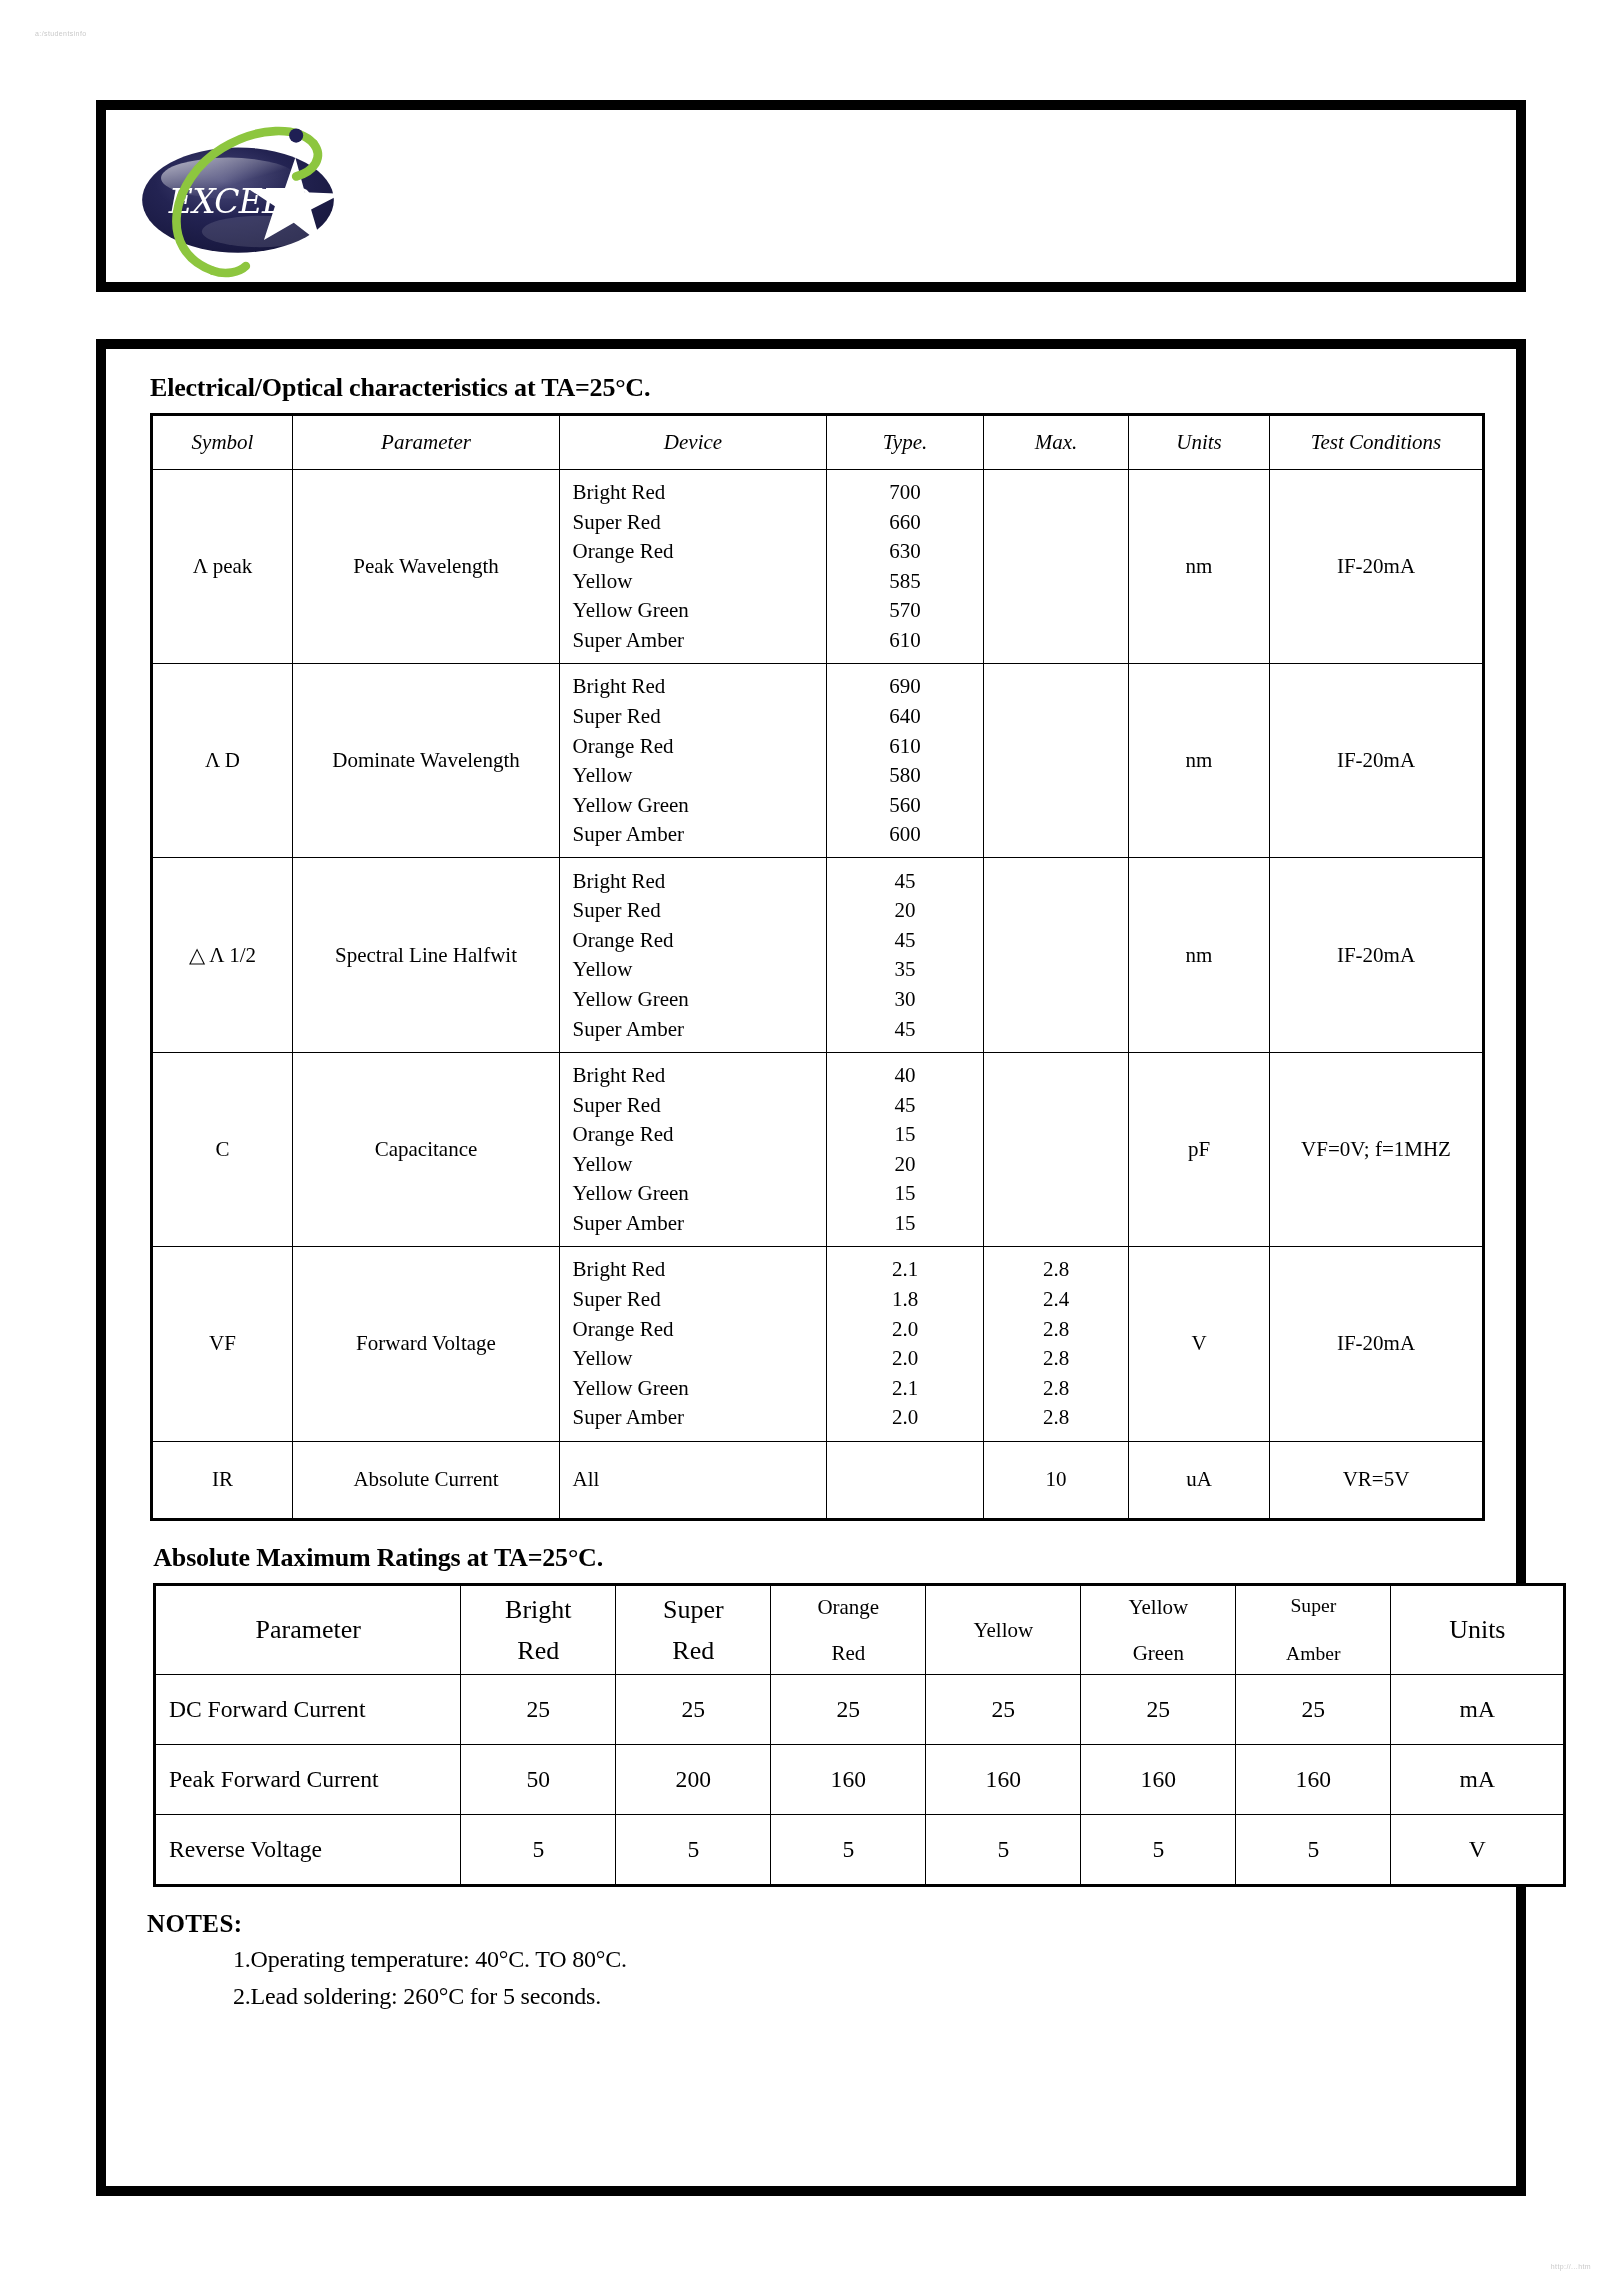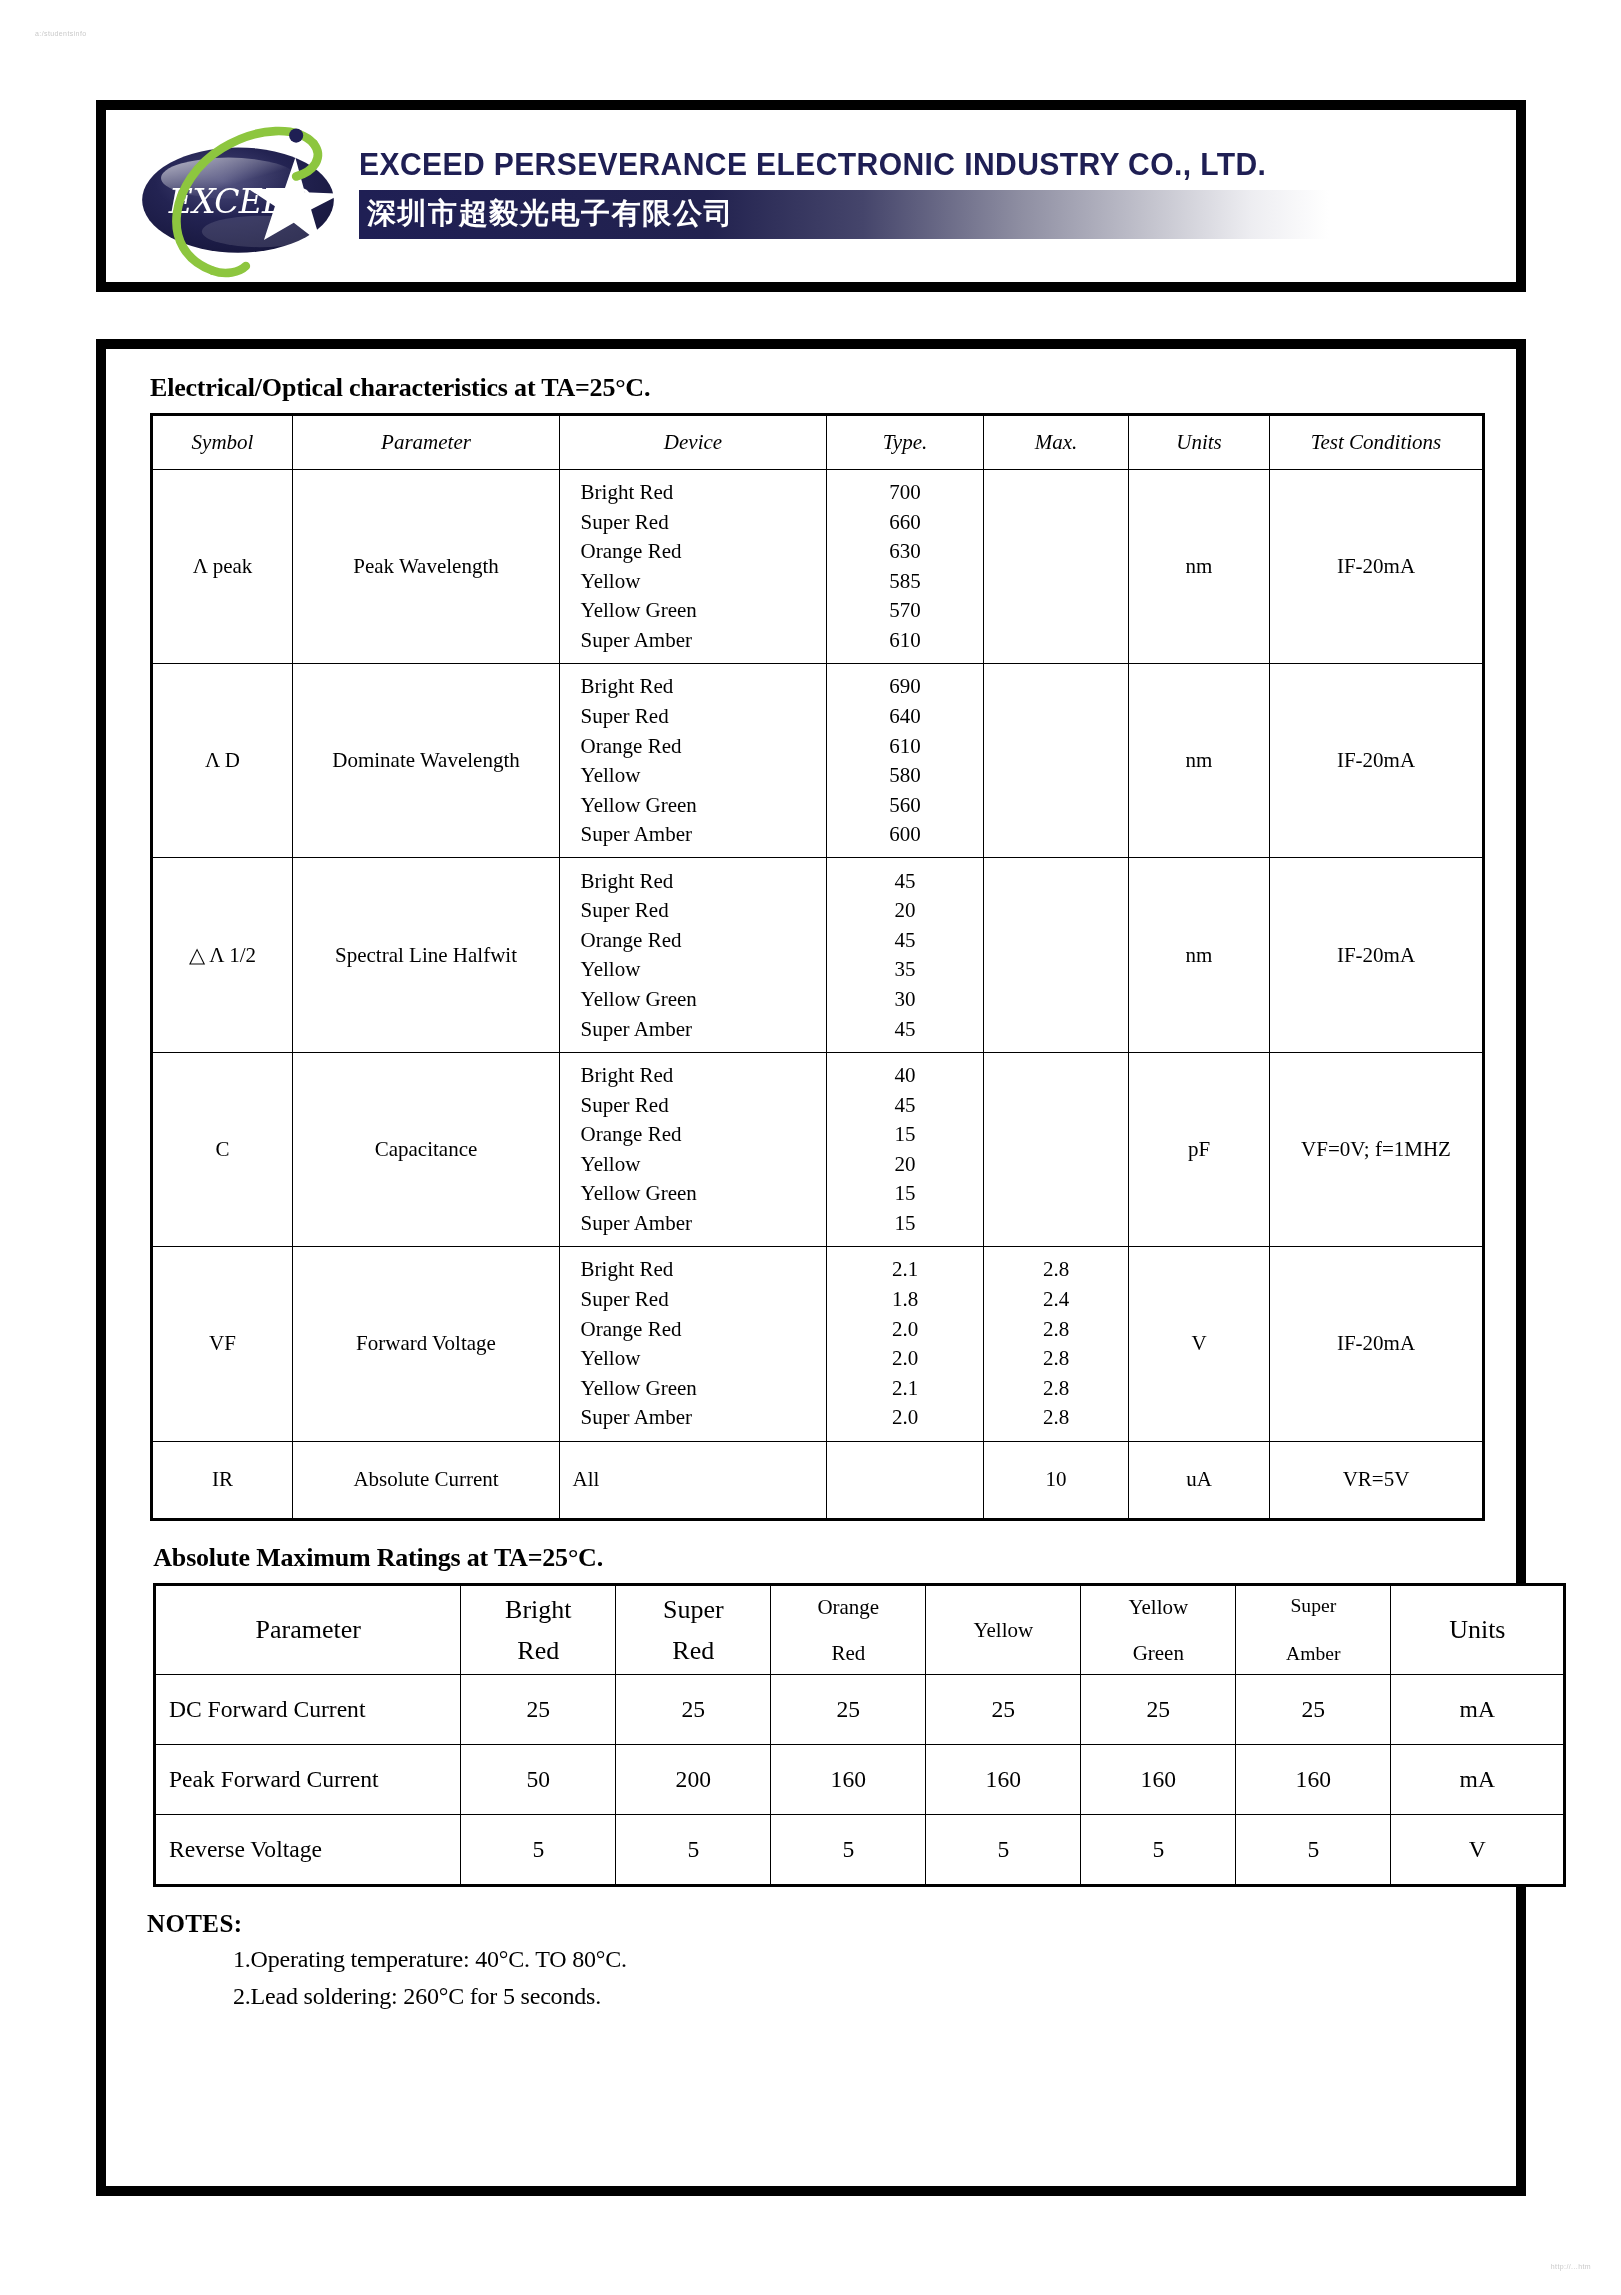--- a/index.html
+++ b/index.html
@@ -171,21 +171,21 @@
     flex-direction: column;
     justify-content: space-between;
     height: 100%;
   }
   .stack > div {
     line-height: 1.0;
     padding: 4.3px 0;
     font-size: 21px;
   }
   .device-cell { text-align: left; padding-left: 12.6px !important; }
-  .device-cell .stack > div { text-align: left; margin-left: 8px; }
+  .device-cell .stack > div { text-align: left; }
   .num-cell .stack > div { text-align: center; }
 
   .sym { font-family: "DejaVu Serif", serif; font-size: 20.4px; }
 
   .all-cell {
     text-align: left !important;
     padding-left: 12.6px !important;
   }
   .row-ir td { height: 61px; }
 
@@ -280,26 +280,20 @@
           <ellipse cx="168" cy="152" rx="74" ry="20" fill="#ffffff" opacity="0.12"></ellipse>
           <text x="52" y="128" font-family="DejaVu Serif, serif" font-size="42" font-style="italic" fill="#ffffff" letter-spacing="-1">EXCEED</text>
           <polygon fill="#ffffff" points="213,58 225,102 272,104 233,124 246,168 211,141 173,163 187,120 152,97 199,99"></polygon>
           <path d="M108 202 C 36 176 54 86 120 46 C 166 18 216 18 236 40" stroke="#8dc63f" stroke-width="11" fill="none" stroke-linecap="round"></path>
           <path d="M236 40 C 250 58 236 76 214 82" stroke="#8dc63f" stroke-width="11" fill="none" stroke-linecap="round"></path>
           <path d="M108 202 C 124 208 142 204 150 196" stroke="#8dc63f" stroke-width="11" fill="none" stroke-linecap="round"></path>
           <circle cx="214" cy="30" r="9" fill="#1f1f54"></circle>
         </svg>
       </div>
 
-      <div class="company-text">
-        <div class="company-en">EXCEED PERSEVERANCE ELECTRONIC INDUSTRY CO., LTD.</div>
-        <div class="company-cn-bar">
-          <span class="company-cn">深圳市超毅光电子有限公司</span>
-        </div>
-      </div>
 
     </div>
   </div>
 
   <div class="content-box">
     <div class="content-inner">
 
       <div class="section-title">Electrical/Optical characteristics at TA=25°C.</div>
 
       <table class="elec-table">

